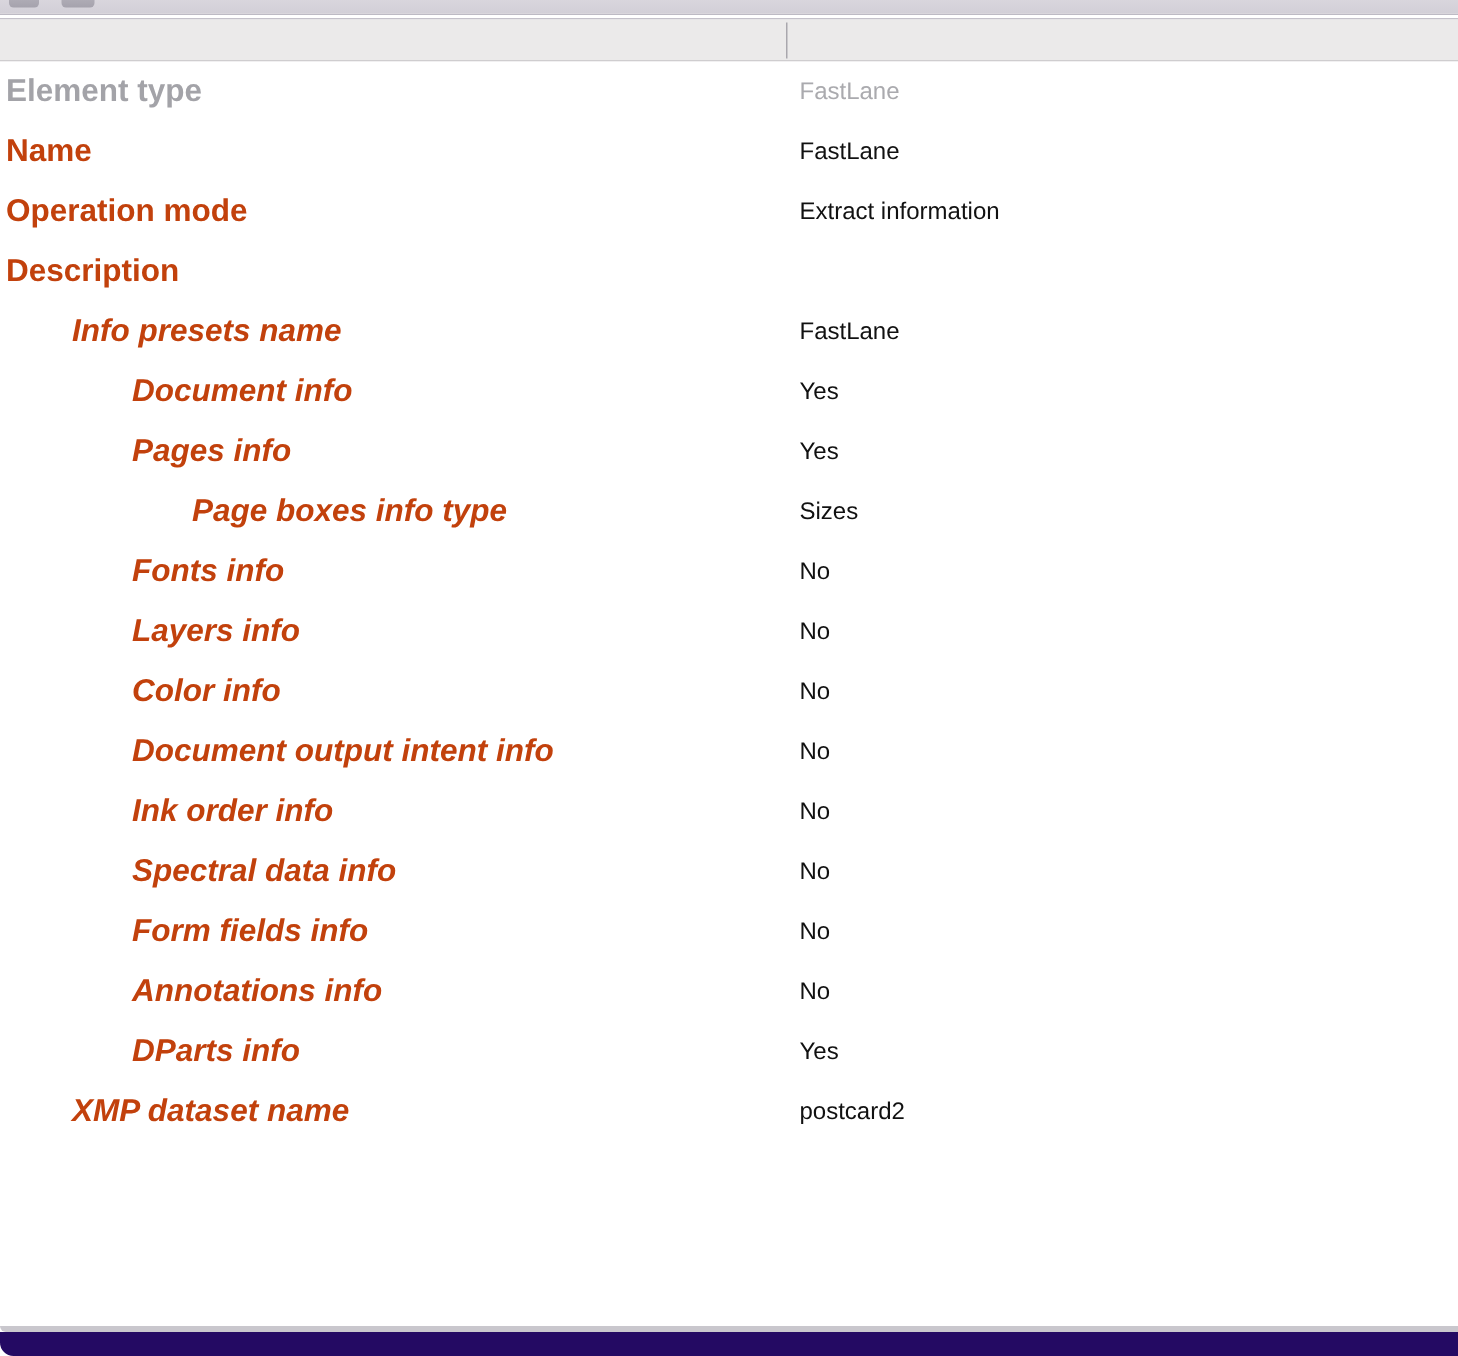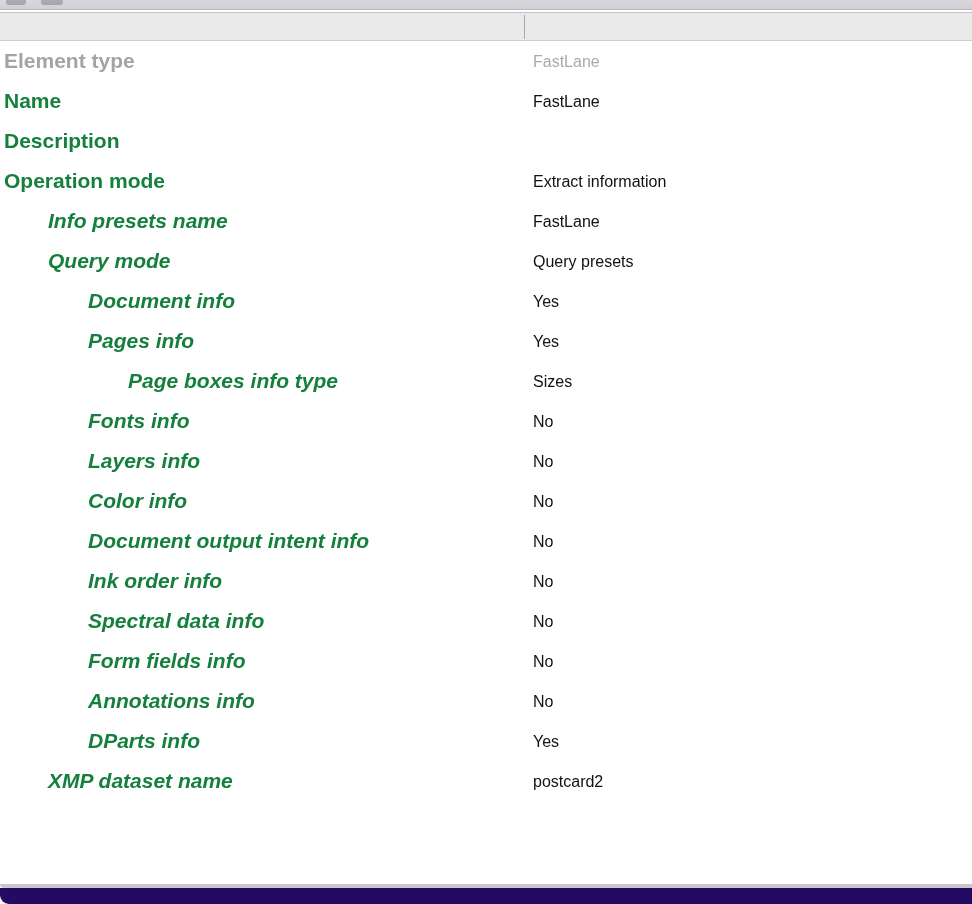--- a/index.html
+++ b/index.html
@@ -87,21 +87,21 @@
     position: relative;
     height: 40px;
     width: 972px;
   }
   .prop-name {
     position: absolute;
     top: 8px;
     font-size: 21px;
     line-height: 24px;
     font-weight: bold;
-    color: #15803d;
+    color: #c2410c;
     white-space: nowrap;
   }
   .row[data-level="0"] .prop-name { left: 4px;   font-style: normal; }
   .row[data-level="1"] .prop-name { left: 48px;  font-style: italic; }
   .row[data-level="2"] .prop-name { left: 88px;  font-style: italic; }
   .row[data-level="3"] .prop-name { left: 128px; font-style: italic; }
   .row.muted .prop-name { color: #a3a3a8; }
 
   .prop-value {
     position: absolute;
@@ -150,35 +150,31 @@
 <div id="rows">
     <div class="row muted" data-level="0">
       <div class="prop-name">Element type</div>
       <div class="prop-value">FastLane</div>
     </div>
     <div class="row" data-level="0">
       <div class="prop-name">Name</div>
       <div class="prop-value">FastLane</div>
     </div>
     <div class="row" data-level="0">
+      <div class="prop-name">Operation mode</div>
+      <div class="prop-value">Extract information</div>
+    </div>
+    <div class="row" data-level="0">
       <div class="prop-name">Description</div>
       <div class="prop-value"></div>
-    </div>
-    <div class="row" data-level="0">
-      <div class="prop-name">Operation mode</div>
-      <div class="prop-value">Extract information</div>
     </div>
     <div class="row" data-level="1">
       <div class="prop-name">Info presets name</div>
       <div class="prop-value">FastLane</div>
     </div>
-    <div class="row" data-level="1">
-      <div class="prop-name">Query mode</div>
-      <div class="prop-value">Query presets</div>
-    </div>
     <div class="row" data-level="2">
       <div class="prop-name">Document info</div>
       <div class="prop-value">Yes</div>
     </div>
     <div class="row" data-level="2">
       <div class="prop-name">Pages info</div>
       <div class="prop-value">Yes</div>
     </div>
     <div class="row" data-level="3">
       <div class="prop-name">Page boxes info type</div>

